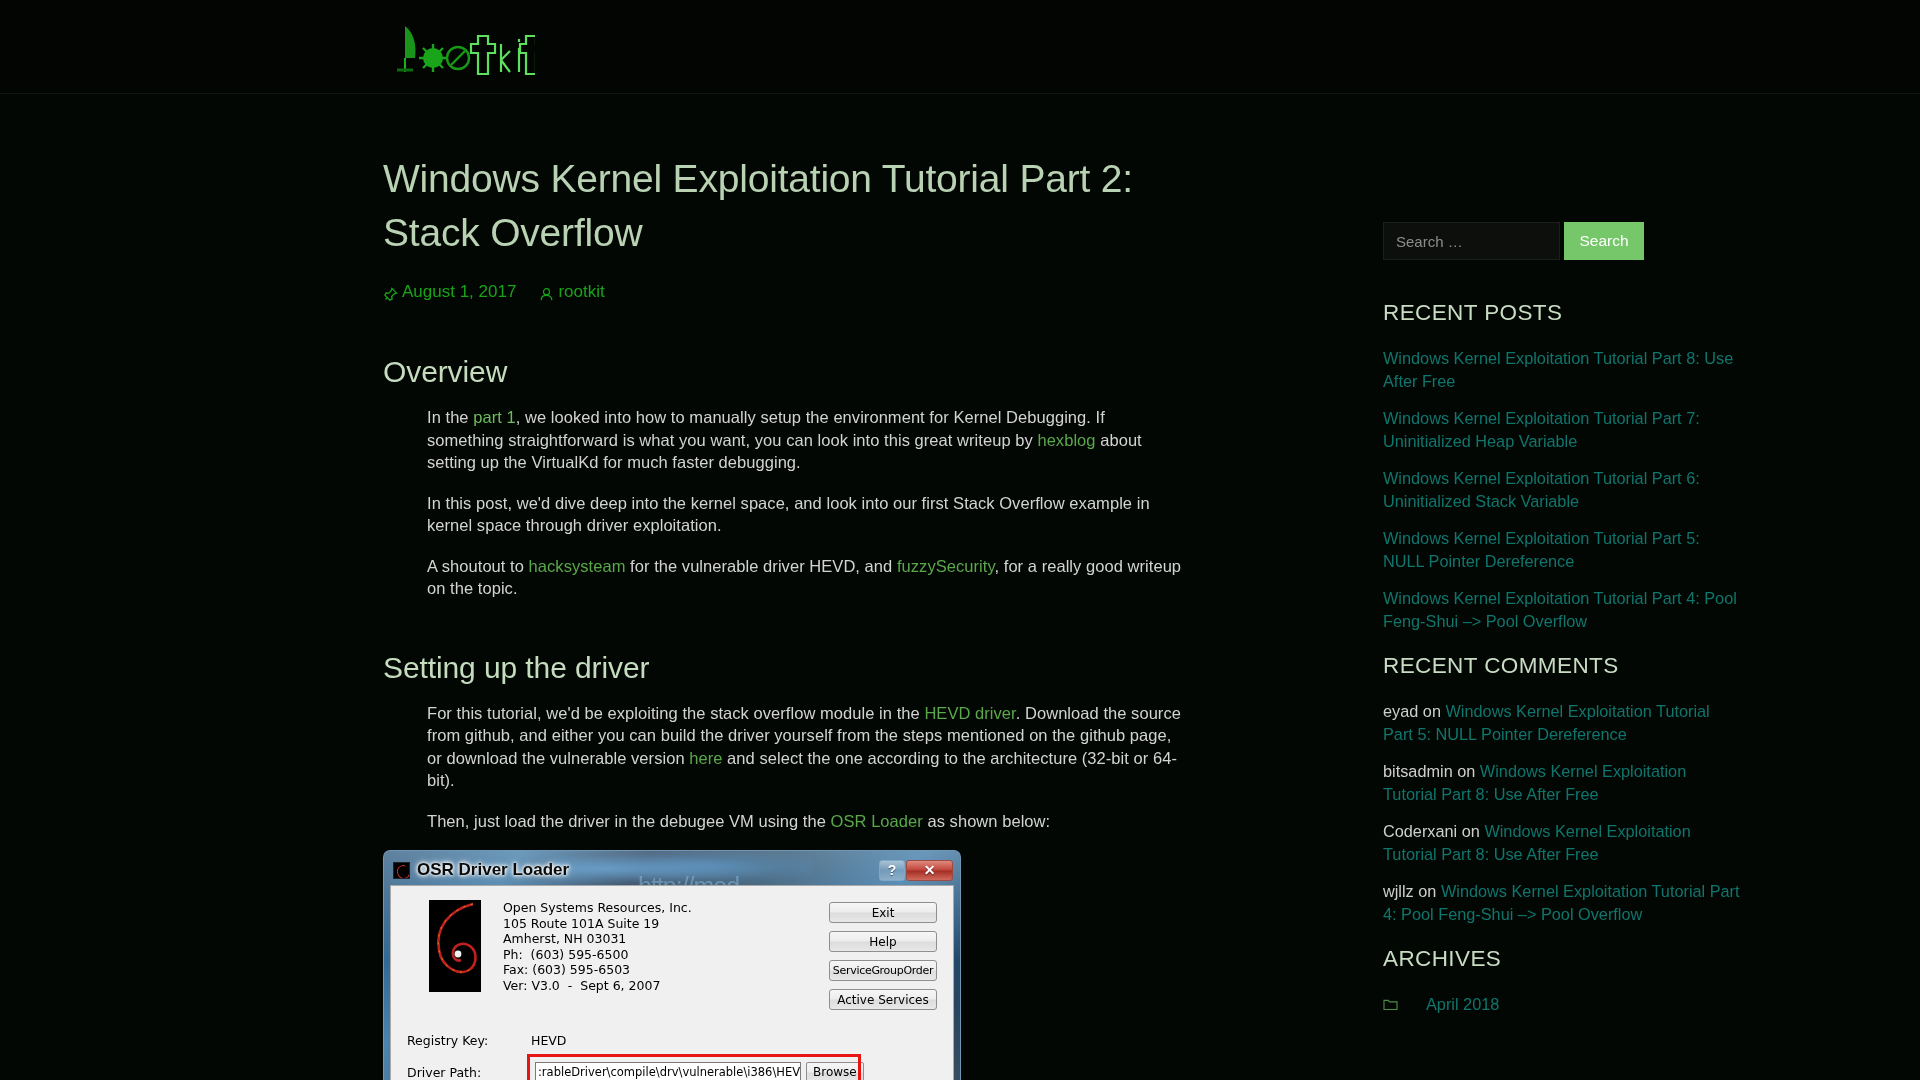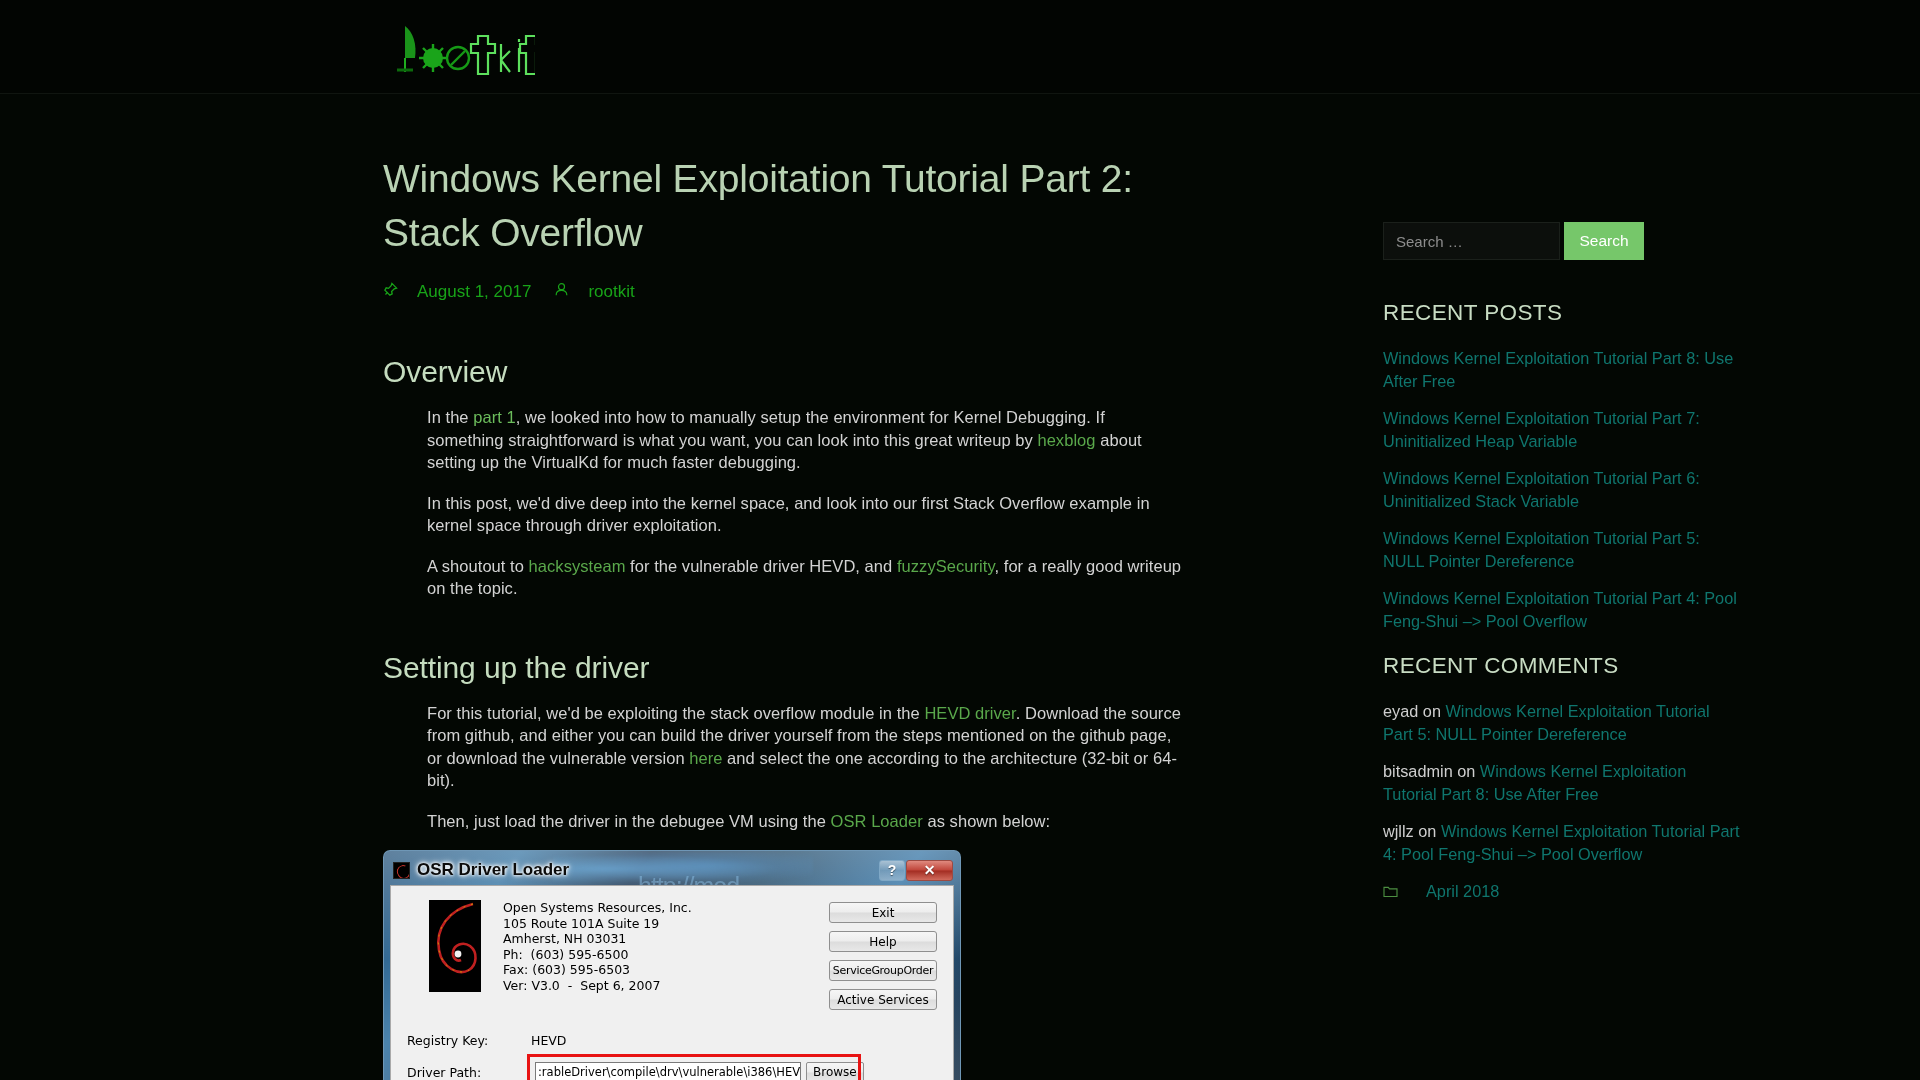--- a/index.html
+++ b/index.html
@@ -58,22 +58,22 @@
   .entry-meta {
     font-size: 17px;
     color: #18a318;
     display: flex;
     align-items: center;
     gap: 9px;
     margin-bottom: 52px;
   }
   .entry-meta .meta-item {
     display: inline-flex;
-    align-items: flex-start;
-    gap: 19px;
+    align-items: flex-end;
+    gap: 4px;
     margin-right: 14px;
   }
   .entry-meta svg { display: block; }
   .entry-meta a, .entry-meta span.mtxt { color: #18a318; text-decoration: none; }
 
   h2.section {
     font-size: 30px;
     line-height: 36px;
     font-weight: 400;
     color: #c5dcbf;
@@ -480,25 +480,27 @@
         <li><a href="#">Windows Kernel Exploitation Tutorial Part 5: NULL Pointer Dereference</a></li>
         <li><a href="#">Windows Kernel Exploitation Tutorial Part 4: Pool Feng-Shui –&gt; Pool Overflow</a></li>
       </ul>
     </section>
 
     <section class="widget comments">
       <h3 class="widget-title">RECENT COMMENTS</h3>
       <ul class="wlist comments">
         <li><span class="author">eyad</span><span class="on"> on </span><a href="#">Windows Kernel Exploitation Tutorial Part 5: NULL Pointer Dereference</a></li>
         <li><span class="author">bitsadmin</span><span class="on"> on </span><a href="#">Windows Kernel Exploitation Tutorial Part 8: Use After Free</a></li>
+        <li><span class="author">Coderxani</span><span class="on"> on </span><a href="#">Windows Kernel Exploitation Tutorial Part 8: Use After Free</a></li>
         <li><span class="author">wjllz</span><span class="on"> on </span><a href="#">Windows Kernel Exploitation Tutorial Part 4: Pool Feng-Shui –&gt; Pool Overflow</a></li>
       </ul>
     </section>
 
     <section class="widget archives">
+      <h3 class="widget-title">ARCHIVES</h3>
       <ul class="wlist archives">
         <li>
           <span class="folder-icon"><svg width="15" height="13" viewBox="0 0 16 14" fill="none" stroke="#4c8f41" stroke-width="1.2">
                 <path d="M1 12.4 V2.6 h4.6 l1.3 1.6 H15 v8.2 z"></path>
               </svg></span>
           <a href="#">April 2018</a>
         </li>
 
       </ul>
     </section>

